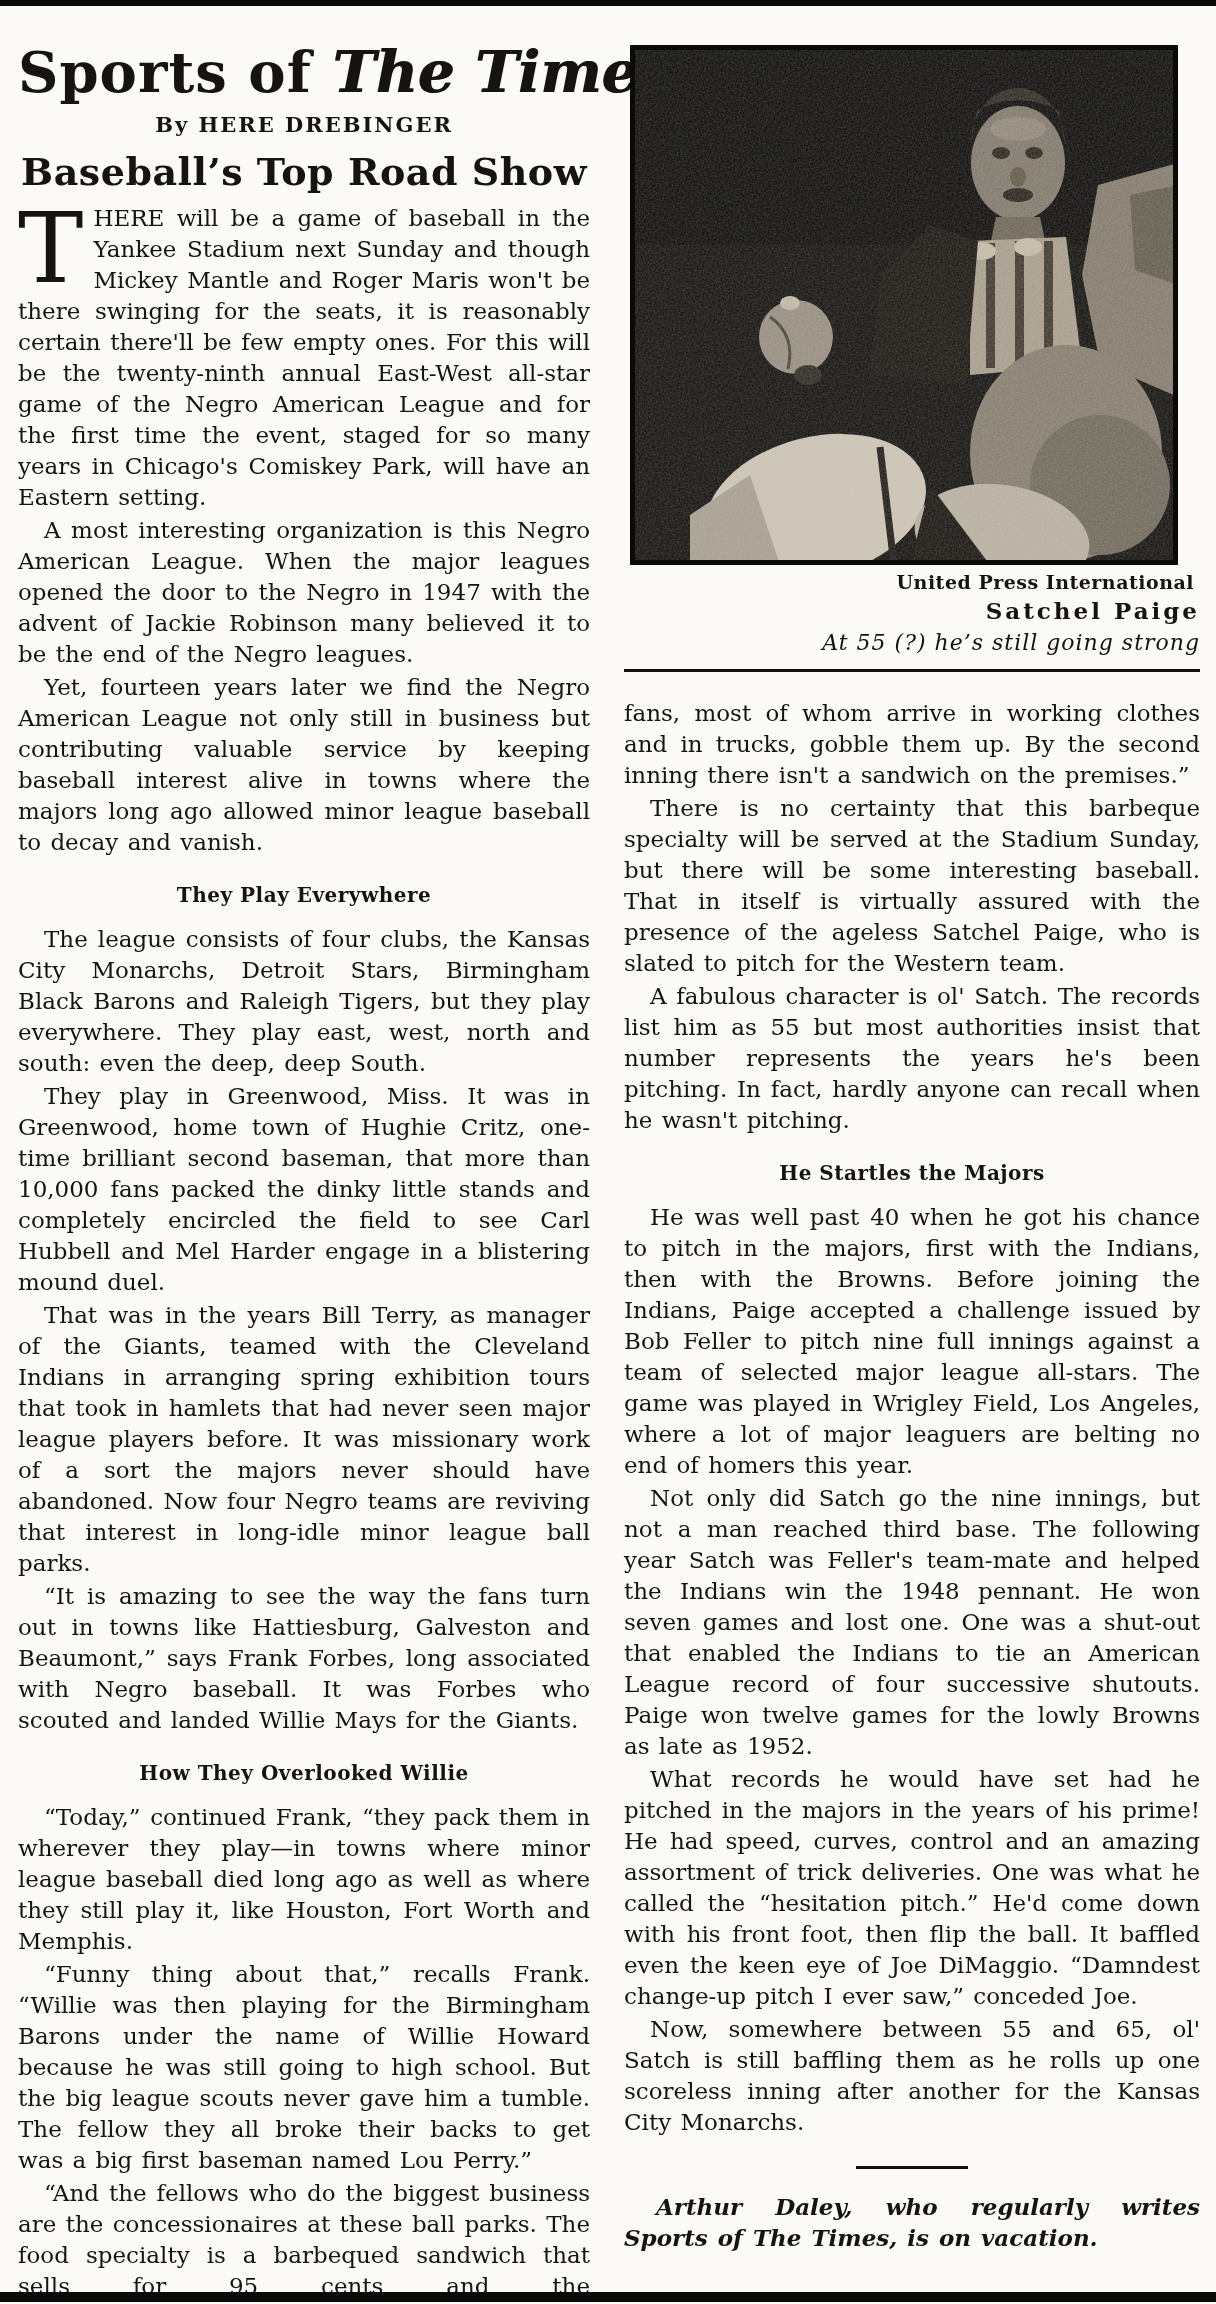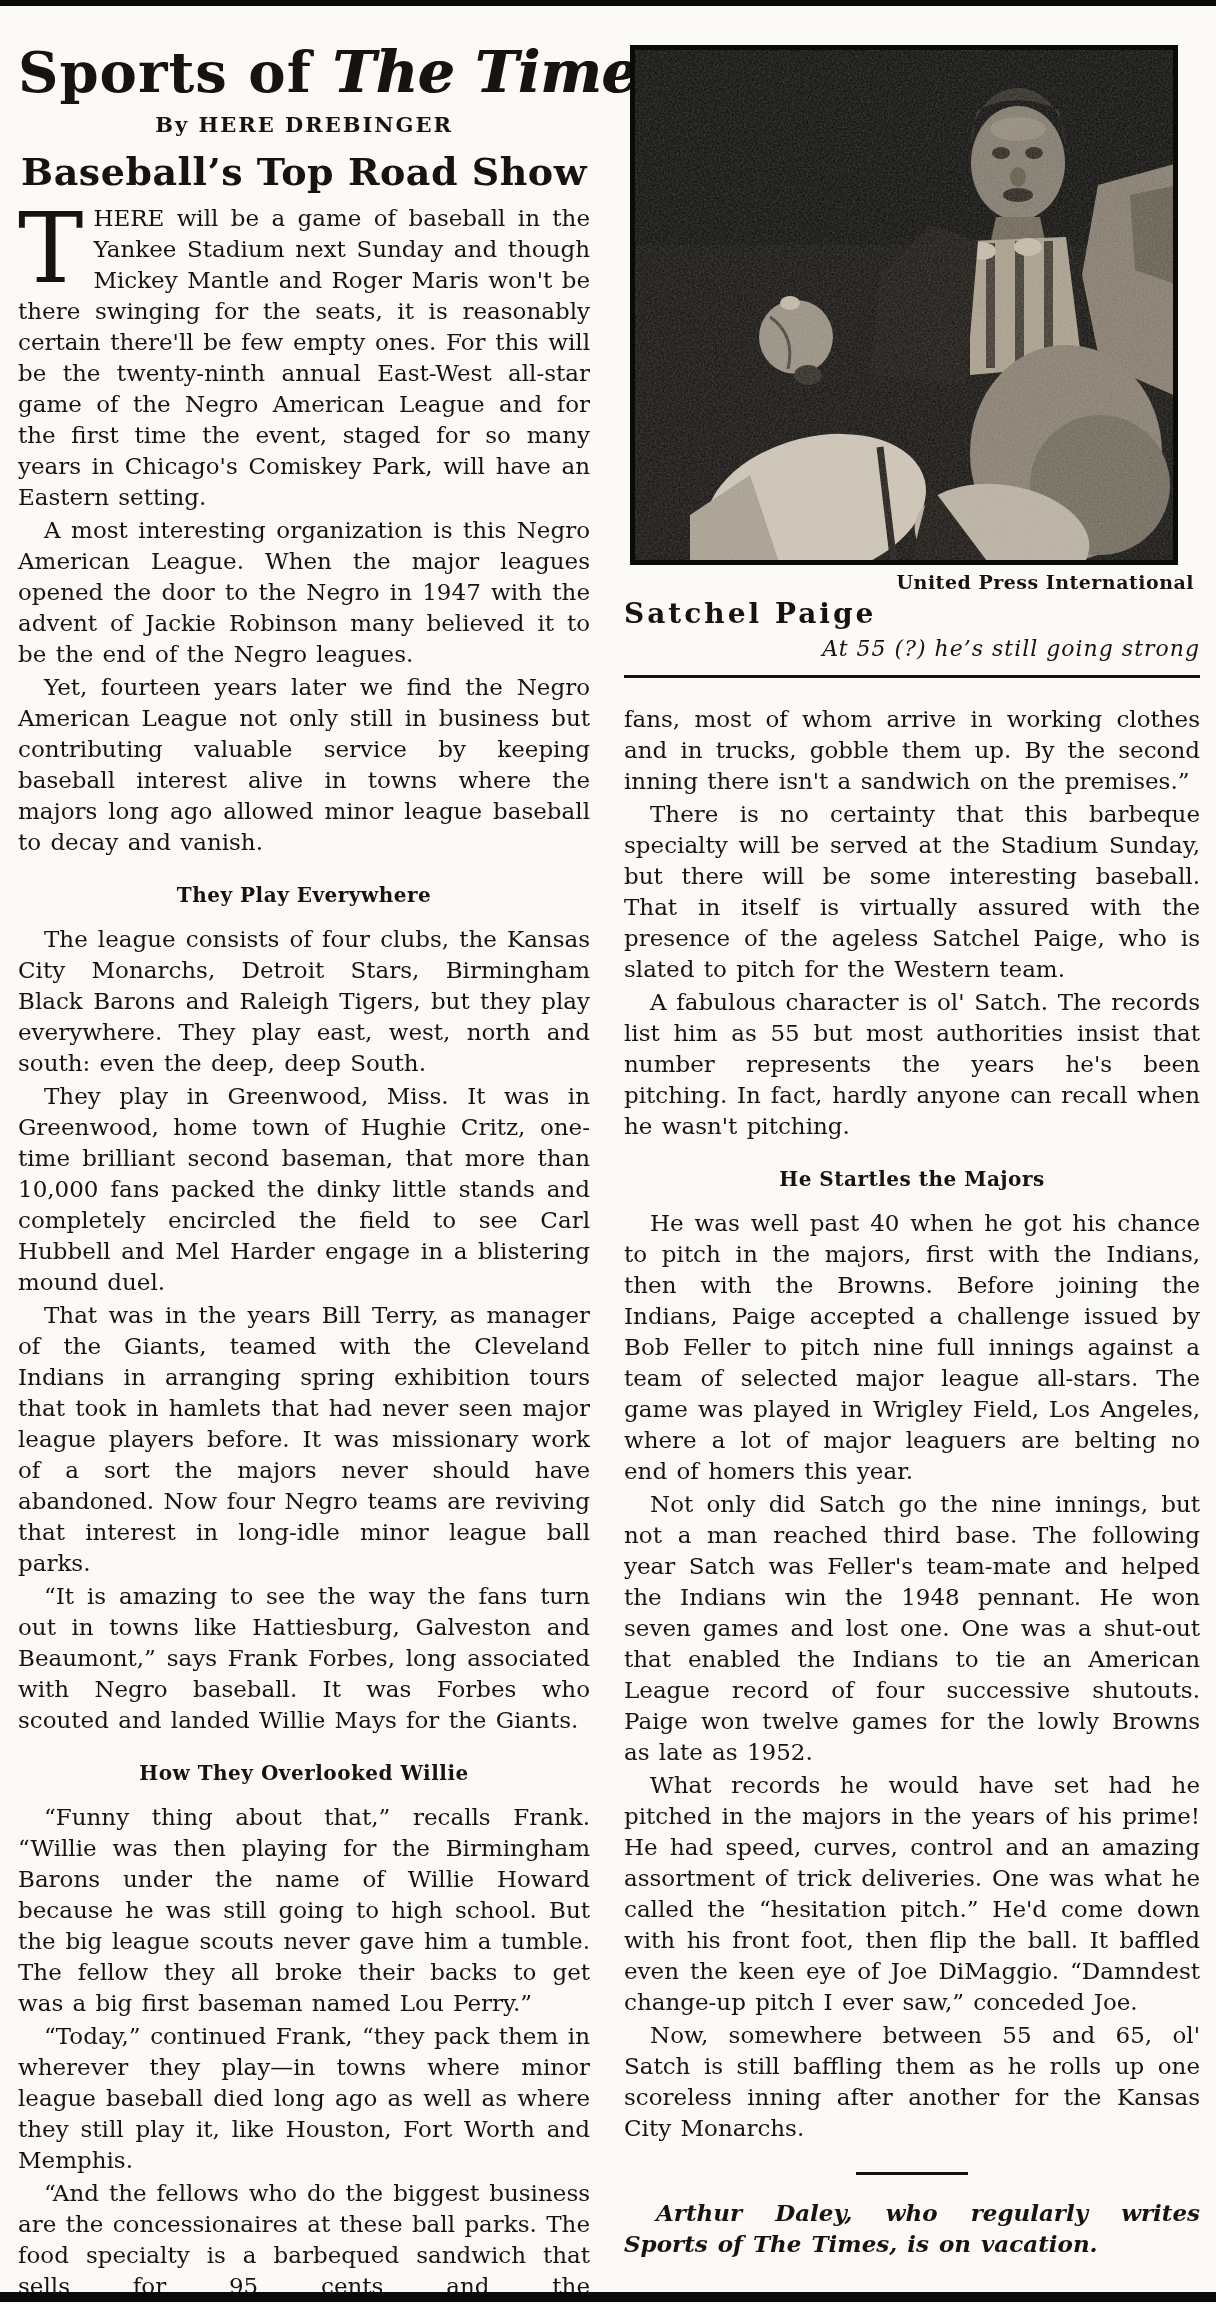--- a/index.html
+++ b/index.html
@@ -39,21 +39,21 @@
   }
   .dropcap{
     float:left;font-size:98px;line-height:74px;
     padding:8px 10px 0 0;font-weight:400;
   }
 
   
   .photo-wrap{margin:19px 0 0 6px;width:548px;height:520px;background:#101010;}
   .photo-wrap svg{display:block;}
   .credit{margin:6px 6px 0 0;text-align:right;font-weight:bold;font-size:19px;letter-spacing:.5px;}
-  .cap-name{margin:4px 0 0 0;text-align:left;font-size:28px;font-weight:bold;letter-spacing:3px;}
+  .cap-name{margin:4px 0 0 0;text-align:right;font-size:23px;font-weight:bold;letter-spacing:3px;}
   .cap-sub{margin:6px 0 0 0;text-align:right;font-size:22px;font-weight:normal;font-style:italic;letter-spacing:1px;}
   .cap-rule{height:3px;background:#141210;margin-top:14px;}
   .rc-first{margin-top:26px;}
 
   .note-divider{width:112px;height:3px;background:#141210;margin:28px auto 22px auto;}
   .closing-note{
     font-style:italic;font-weight:bold;font-size:23px;line-height:31px;
     text-align:justify;text-indent:32px;margin:0;word-spacing:2px;
   }
 </style>
@@ -77,22 +77,22 @@
 
     <h2 class="section-head">They Play Everywhere</h2>
 
     <p class="body-p">The league consists of four clubs, the Kansas City Monarchs, Detroit Stars, Birmingham Black Barons and Raleigh Tigers, but they play everywhere. They play east, west, north and south: even the deep, deep South.</p>
     <p class="body-p">They play in Greenwood, Miss. It was in Greenwood, home town of Hughie Critz, one-time brilliant second baseman, that more than 10,000 fans packed the dinky little stands and completely encircled the field to see Carl Hubbell and Mel Harder engage in a blistering mound duel.</p>
     <p class="body-p">That was in the years Bill Terry, as manager of the Giants, teamed with the Cleveland Indians in arranging spring exhibition tours that took in hamlets that had never seen major league players before. It was missionary work of a sort the majors never should have abandoned. Now four Negro teams are reviving that interest in long-idle minor league ball parks.</p>
     <p class="body-p">“It is amazing to see the way the fans turn out in towns like Hattiesburg, Galveston and Beaumont,” says Frank Forbes, long associated with Negro baseball. It was Forbes who scouted and landed Willie Mays for the Giants.</p>
 
     <h2 class="section-head">How They Overlooked Willie</h2>
 
+    <p class="body-p">“Today,” continued Frank, “they pack them in wherever they play—in towns where minor league baseball died long ago as well as where they still play it, like Houston, Fort Worth and Memphis.</p>
     <p class="body-p">“Funny thing about that,” recalls Frank. “Willie was then playing for the Birmingham Barons under the name of Willie Howard because he was still going to high school. But the big league scouts never gave him a tumble. The fellow they all broke their backs to get was a big first baseman named Lou Perry.”</p>
-    <p class="body-p">“Today,” continued Frank, “they pack them in wherever they play—in towns where minor league baseball died long ago as well as where they still play it, like Houston, Fort Worth and Memphis.</p>
     <p class="body-p force-justify">“And the fellows who do the biggest business are the concessionaires at these ball parks. The food specialty is a barbequed sandwich that sells for 95 cents and the</p>
   </div>
 
   <div class="col-right">
 
     <div class="photo-wrap">
       <svg width="548" height="520" viewBox="0 0 548 520" xmlns="http://www.w3.org/2000/svg">
         <defs>
           <filter id="grain" x="0" y="0" width="100%" height="100%">
             <feTurbulence type="fractalNoise" baseFrequency="0.55" numOctaves="2" stitchTiles="stitch" result="n"></feTurbulence>

